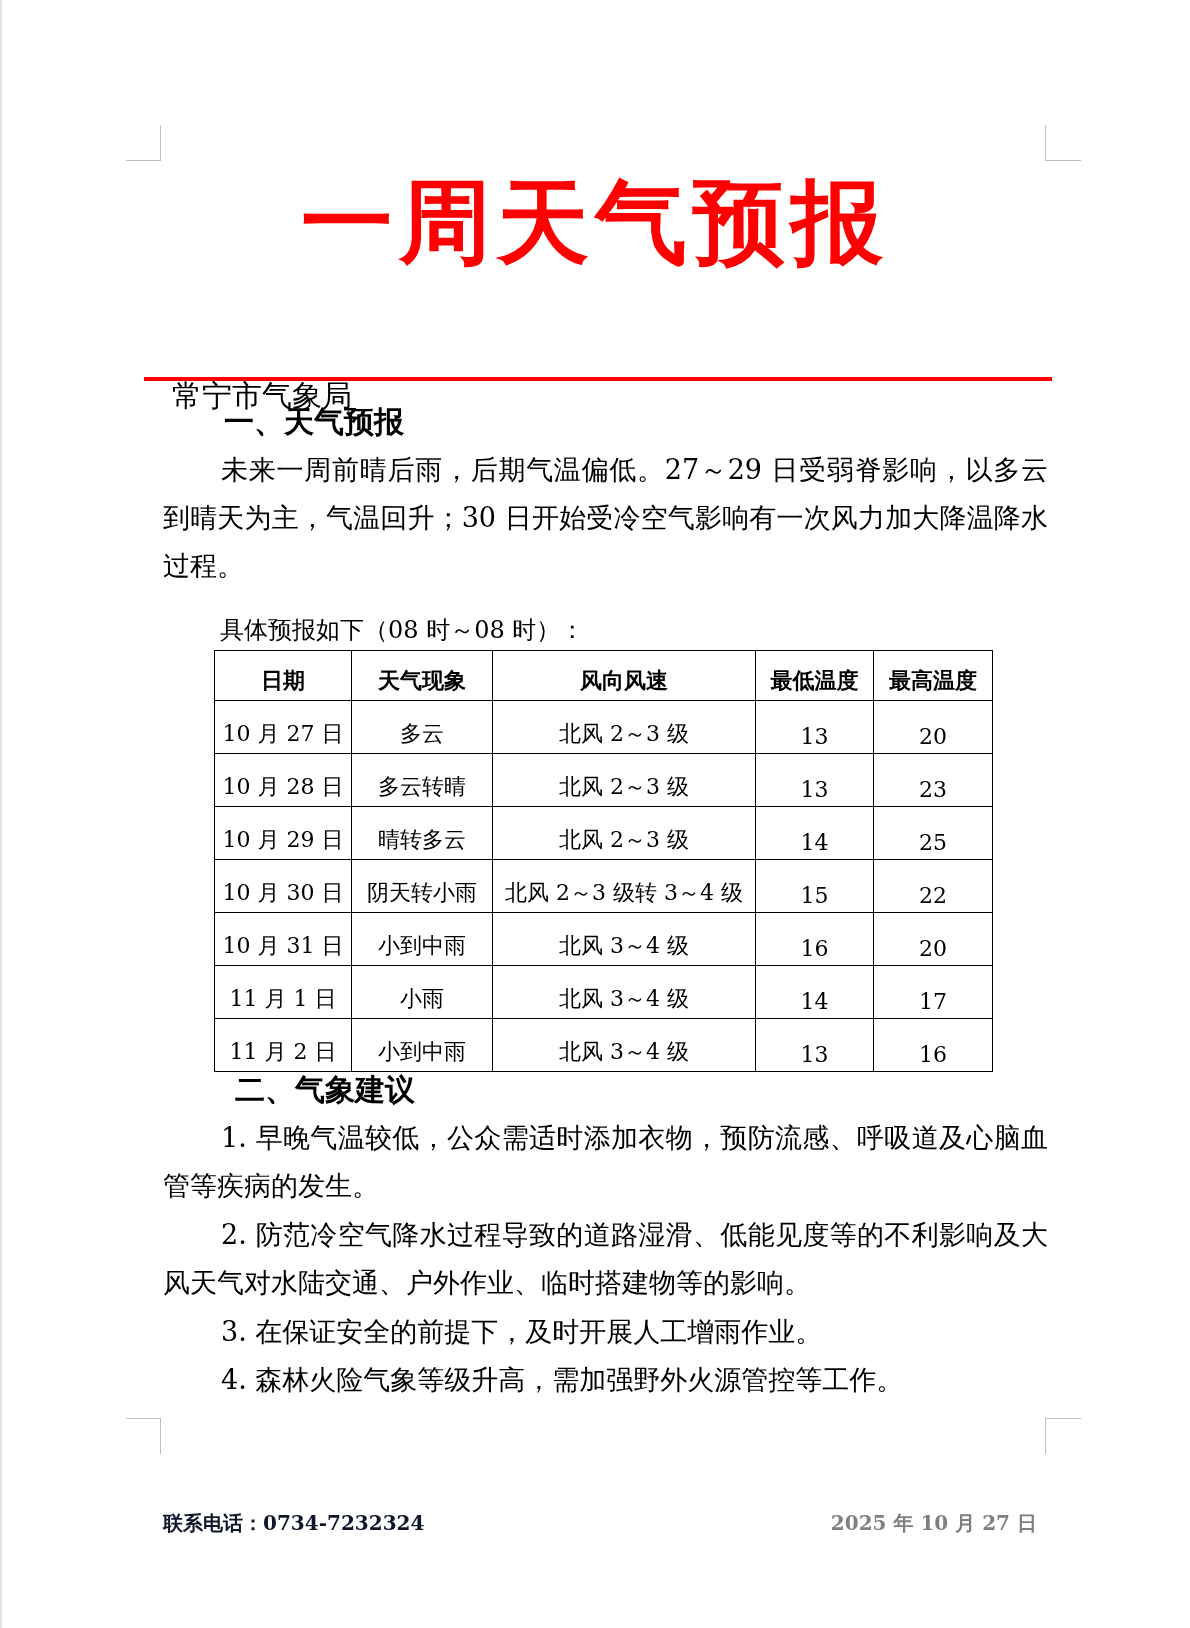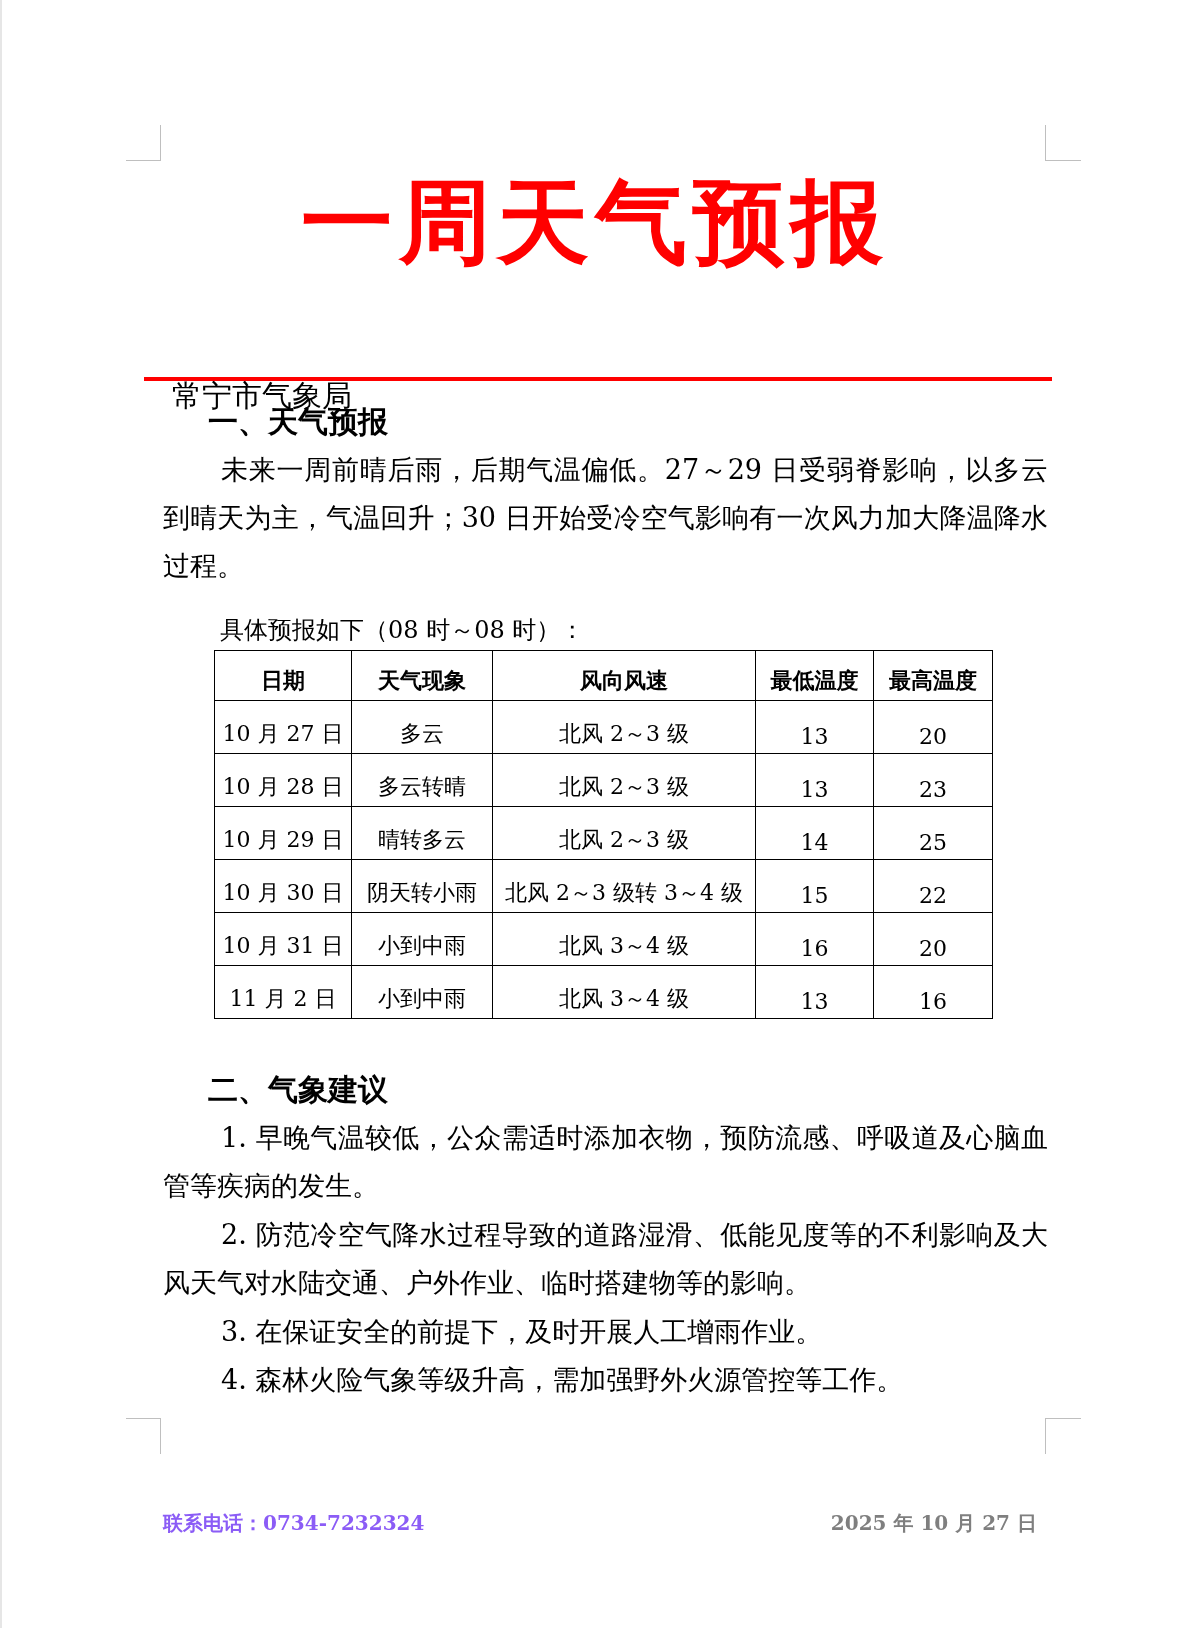--- a/index.html
+++ b/index.html
@@ -26,21 +26,21 @@
     position: absolute; top: 326px; left: 172px; width: 870px; height: 44px;
     font-size: 30px; line-height: 44px;
   }
   .issue-line span { position: absolute; top: 0; white-space: nowrap; margin-top: 48px; }
   .issue-agency { left: 0; }
   .issue-number { left: 326px; }
   .issue-signer { right: 0; }
   .red-rule { position: absolute; left: 144px; top: 377px; width: 908px; height: 4px; background: #ff0000; }
 
   .heading {
-    position: absolute; left: 208px; font-size: 30px; font-weight: bold;
+    position: absolute; left: 224px; font-size: 30px; font-weight: bold;
     font-family: "DejaVu Sans", "Liberation Sans", sans-serif; line-height: 40px; text-align: right;
   }
   .para {
     position: absolute; left: 163px; width: 885px; font-size: 27px; line-height: 48px;
     text-indent: 58px; text-align: justify;
   }
   .subnote { position: absolute; left: 220px; top: 612px; font-size: 24px; line-height: 36px; }
 
   table.forecast {
     position: absolute; left: 214px; top: 650px; width: 778px;
@@ -48,21 +48,21 @@
   }
   table.forecast th, table.forecast td {
     border: 1.5px solid #000; text-align: center; padding: 0; height: 48px;
     white-space: nowrap; vertical-align: bottom; padding-bottom: 4px;
   }
   table.forecast th {
     font-family: "DejaVu Sans", "Liberation Sans", sans-serif;
     font-weight: bold; font-size: 22px; height: 45px;
   }
   .footer-phone {
-    position: absolute; left: 163px; top: 1510px; color: #8b5cf6;
+    position: absolute; left: 163px; top: 1510px; color: #0f172a;
     font-size: 20px; font-weight: bold;
   }
   .footer-date {
     position: absolute; right: 153px; top: 1510px; color: #7f7f7f;
     font-size: 20px; font-weight: bold;
   }
 </style>
 </head>
 <body>
 
@@ -130,29 +130,36 @@
       <td>22</td>
     </tr>
     <tr>
       <td>10 月 31 日</td>
       <td>小到中雨</td>
       <td>北风 3～4 级</td>
       <td>16</td>
       <td>20</td>
     </tr>
     <tr>
+      <td>11 月 1 日</td>
+      <td>小雨</td>
+      <td>北风 3～4 级</td>
+      <td>14</td>
+      <td>17</td>
+    </tr>
+    <tr>
       <td>11 月 2 日</td>
       <td>小到中雨</td>
       <td>北风 3～4 级</td>
       <td>13</td>
       <td>16</td>
     </tr>
   </tbody>
 </table>
 
-<div class="heading" style="top:1070px;">二、气象建议</div>
+<div class="heading" style="top:1070px;margin-left:11px;">二、气象建议</div>
 <div class="para" style="top:1114px;">1. 早晚气温较低，公众需适时添加衣物，预防流感、呼吸道及心脑血管等疾病的发生。</div>
 <div class="para" style="top:1211px;">2. 防范冷空气降水过程导致的道路湿滑、低能见度等的不利影响及大风天气对水陆交通、户外作业、临时搭建物等的影响。</div>
 <div class="para" style="top:1308px;">3. 在保证安全的前提下，及时开展人工增雨作业。</div>
 <div class="para" style="top:1356px;">4. 森林火险气象等级升高，需加强野外火源管控等工作。</div>
 
 <div class="footer-phone">联系电话：0734-7232324</div>
 <div class="footer-date">2025 年 10 月 27 日</div>
 
 </body></html>

